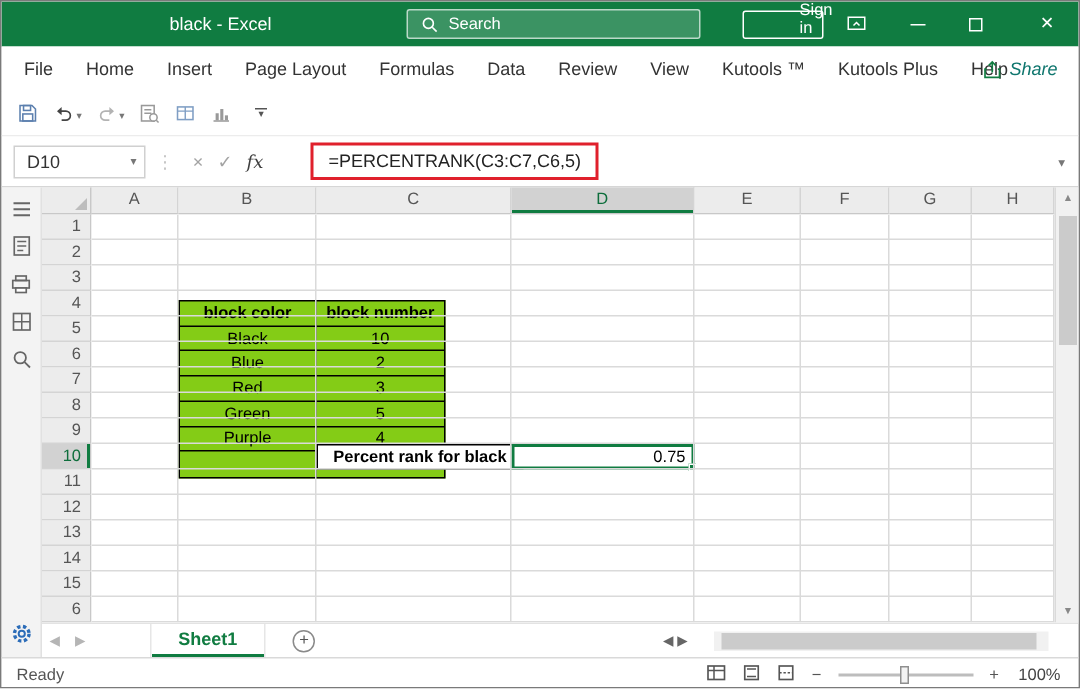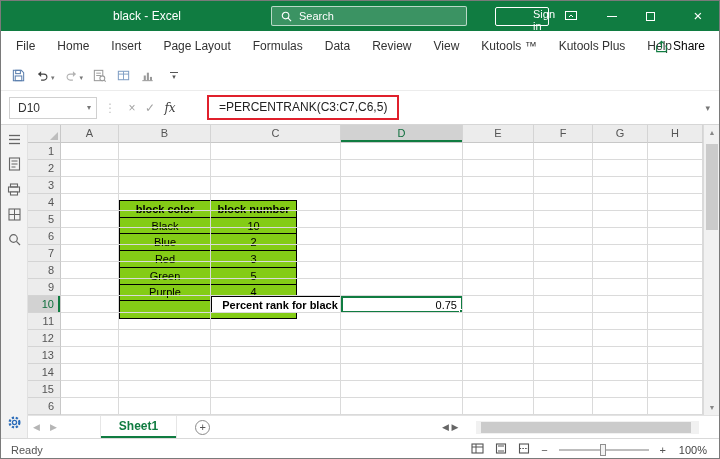--- a/index.html
+++ b/index.html
@@ -9,30 +9,30 @@
     font-family:"Liberation Sans", sans-serif; background:#fff;
     border:1px solid #7a7a7a;
   }
   
   .titlebar { position:absolute; left:0; top:0; right:0; height:30px; background:#107C41; }
   .t-title { position:absolute; left:112px; top:0; height:30px; line-height:30px; color:#fff; font-size:12px; }
   .searchbox { position:absolute; left:270px; top:5px; width:196px; height:20px;
     background:rgba(255,255,255,.18); border:1px solid rgba(255,255,255,.65); border-radius:2px;
     display:flex; align-items:center; gap:7px; padding-left:9px; color:#fff; font-size:11px; }
   .signin { position:absolute; left:494px; top:6px; width:54px; height:19px; border:1px solid #fff;
-    border-radius:2px; color:#fff; font-size:11px; display:flex; align-items:flex-start; justify-content:center;padding-left:44px; }
+    border-radius:2px; color:#fff; font-size:11px; display:flex; align-items:flex-end; justify-content:center;padding-left:44px; }
   .tb-ico { position:absolute; top:8px; width:16px; height:14px; color:#fff; }
   .winbtn { position:absolute; top:0; height:30px; display:flex; align-items:center; justify-content:center; color:#fff; }
   .minbar { width:10px; height:1px; background:#fff; }
   .maxbox { width:9px; height:9px; border:1px solid #fff; }
   .closex { font-size:15px; line-height:30px; }
   
   .menubar { position:absolute; left:0; top:30px; right:0; height:30px; background:#fff; display:flex; align-items:center; padding-left:4px; }
   .mitem { padding:0 11px; font-size:12px; color:#333; line-height:30px; white-space:nowrap; }
-  .share { position:absolute; right:14px; top:30px; height:30px; display:flex; align-items:center; gap:5px; font-size:12px; color:#000000; }
+  .share { position:absolute; right:14px; top:30px; height:30px; display:flex; align-items:center; gap:5px; font-size:12px; color:#0f766e;font-style:italic; }
   
   .qat { position:absolute; left:0; top:60px; right:0; height:30px; background:#fff; display:flex; align-items:center; padding-left:10px; gap:9px; border-bottom:1px solid #ececec; }
   .qat svg { display:block; }
   .qgroup { display:flex; align-items:flex-end; gap:1px; }
   .qcaret { font-size:7px; color:#777; line-height:10px; }
   .qat-custom { display:flex; flex-direction:column; align-items:center; margin-left:6px; color:#555; }
   .qat-custom .bar { width:8px; height:1px; background:#555; margin-bottom:1px; }
   .qat-custom .car { font-size:7px; line-height:6px; }
   
   .fbar { position:absolute; left:0; top:90px; right:0; height:34px; background:#fff; border-bottom:1px solid #d6d6d6; display:flex; align-items:center; }

